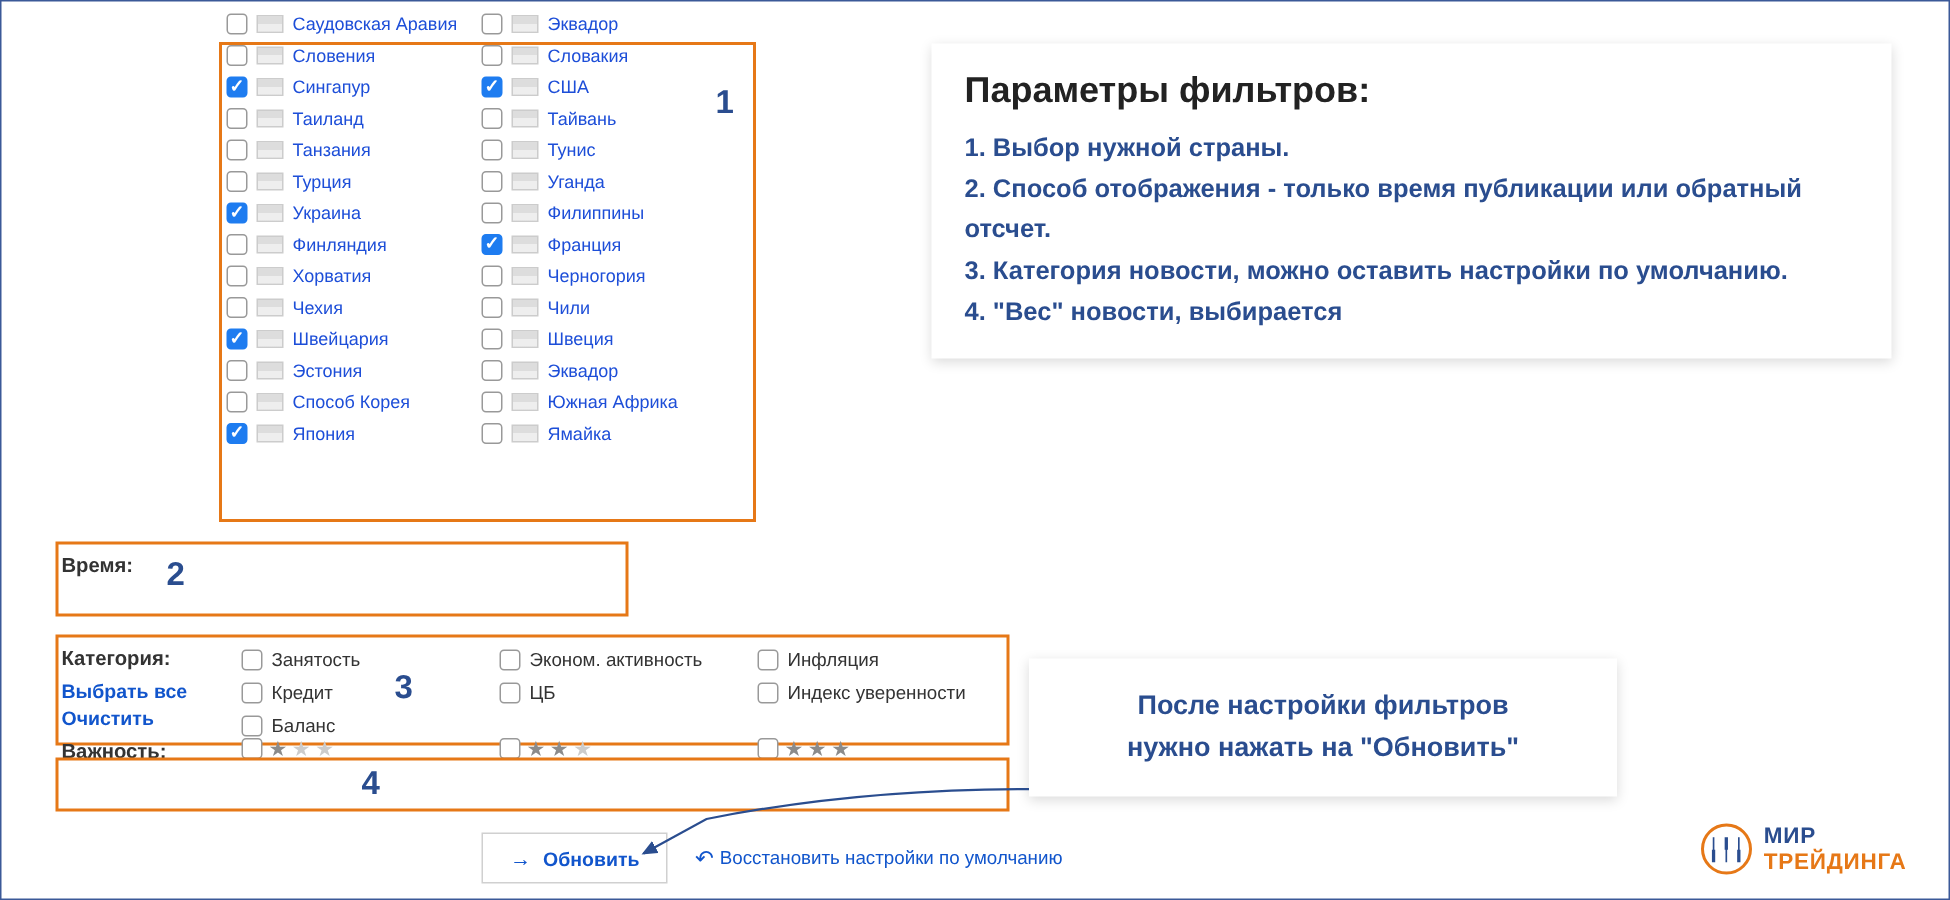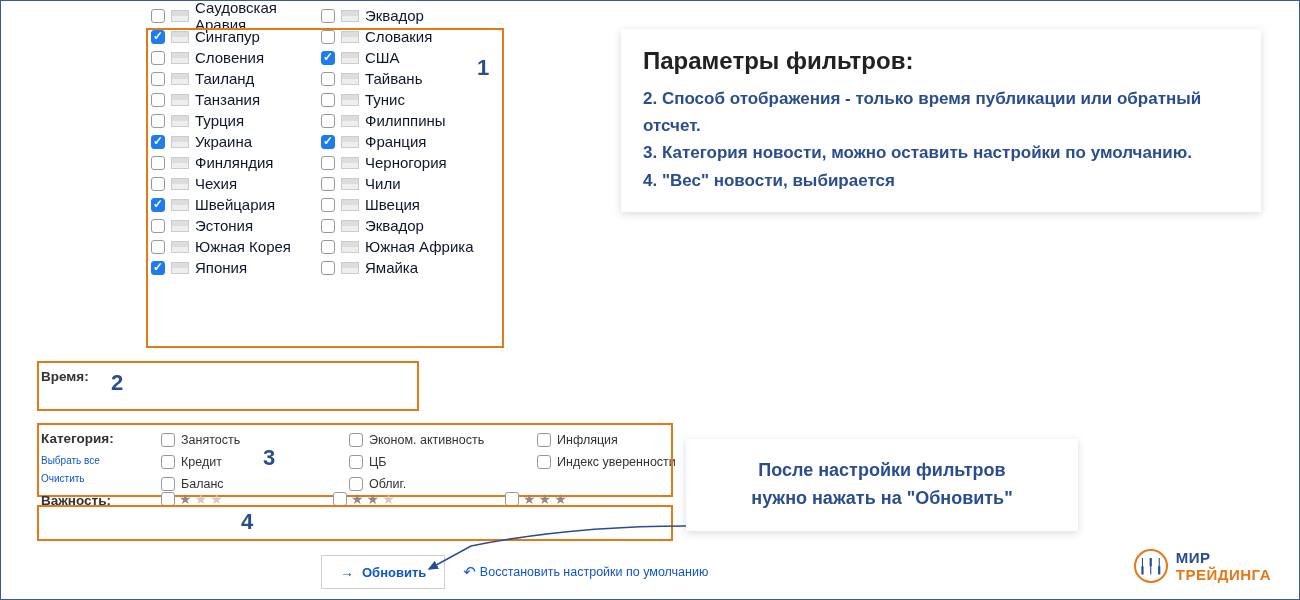--- a/index.html
+++ b/index.html
@@ -51,21 +51,21 @@
     font-size: 12px;
     font-weight: bold;
   }
   .flag {
     width: 18px; height: 12px;
     border: 1px solid #ccc;
     display: inline-block;
     flex: 0 0 18px;
     background: linear-gradient(to bottom, #ddd 50%, #eee 50%);
   }
-  .country-name { font-size: 15px; color: #0f172a; }
+  .country-name { font-size: 12px; color: #1d4ed8; }
 
   .annot-box {
     position: absolute;
     border: 2px solid #e67817;
     pointer-events: none;
   }
   .annot-num {
     position: absolute;
     color: #2a4d8f;
     font-weight: 700;
@@ -91,21 +91,21 @@
   .radio {
     width: 14px; height: 14px; border-radius: 50%;
     border: 1.5px solid #1e7cf0;
     position: relative; flex:0 0 14px;
   }
   .radio.checked::after {
     content:""; position:absolute; left:3px; top:3px;
     width:6px; height:6px; border-radius:50%; background:#1e7cf0;
   }
 
-  .cat-links { font-size: 10px; margin-top:6px;}
+  .cat-links { font-size: 13px; margin-top:6px;font-weight:bold;}
   .cat-links a { color:#1155cc; text-decoration:none; display:block; line-height:18px; cursor:pointer;}
 
   .cat-cols { display:flex; gap: 0; }
   .cat-col { width: 172px; }
   .cat-item { display:flex; align-items:center; gap:6px; height:22px; font-size:12.5px; color:#333;}
 
   .imp-row { display:flex; gap: 0; align-items:center;}
   .imp-item { display:flex; align-items:center; gap:4px; width:172px;}
   .star { color:#8b8b8b; font-size:14px; letter-spacing:-1px;}
   .star.g { color:#ccc; }
@@ -166,32 +166,32 @@
 <div class="content-area">
 
   <div class="country-grid">
     <div class="country-col" id="col1">
         <div class="country-item">
           <div class="cbox"></div>
           <span class="flag"></span>
           <span class="country-name">Саудовская Аравия</span>
         </div>
         <div class="country-item">
+          <div class="cbox"></div>
+          <span class="flag"></span>
+          <span class="country-name">Словения</span>
+        </div>
+        <div class="country-item">
           <div class="cbox checked"></div>
           <span class="flag"></span>
           <span class="country-name">Сингапур</span>
         </div>
         <div class="country-item">
           <div class="cbox"></div>
           <span class="flag"></span>
-          <span class="country-name">Словения</span>
-        </div>
-        <div class="country-item">
-          <div class="cbox"></div>
-          <span class="flag"></span>
           <span class="country-name">Таиланд</span>
         </div>
         <div class="country-item">
           <div class="cbox"></div>
           <span class="flag"></span>
           <span class="country-name">Танзания</span>
         </div>
         <div class="country-item">
           <div class="cbox"></div>
           <span class="flag"></span>
@@ -203,36 +203,41 @@
           <span class="country-name">Украина</span>
         </div>
         <div class="country-item">
           <div class="cbox"></div>
           <span class="flag"></span>
           <span class="country-name">Финляндия</span>
         </div>
         <div class="country-item">
           <div class="cbox"></div>
           <span class="flag"></span>
+          <span class="country-name">Хорватия</span>
+        </div>
+        <div class="country-item">
+          <div class="cbox"></div>
+          <span class="flag"></span>
           <span class="country-name">Чехия</span>
         </div>
         <div class="country-item">
           <div class="cbox checked"></div>
           <span class="flag"></span>
           <span class="country-name">Швейцария</span>
         </div>
         <div class="country-item">
           <div class="cbox"></div>
           <span class="flag"></span>
           <span class="country-name">Эстония</span>
         </div>
         <div class="country-item">
           <div class="cbox"></div>
           <span class="flag"></span>
-          <span class="country-name">Южная Корея</span>
+          <span class="country-name">Способ Корея</span>
         </div>
         <div class="country-item">
           <div class="cbox checked"></div>
           <span class="flag"></span>
           <span class="country-name">Япония</span>
         </div>
       </div>
     <div class="country-col" id="col2">
         <div class="country-item">
           <div class="cbox"></div>
@@ -251,20 +256,25 @@
         </div>
         <div class="country-item">
           <div class="cbox"></div>
           <span class="flag"></span>
           <span class="country-name">Тайвань</span>
         </div>
         <div class="country-item">
           <div class="cbox"></div>
           <span class="flag"></span>
           <span class="country-name">Тунис</span>
+        </div>
+        <div class="country-item">
+          <div class="cbox"></div>
+          <span class="flag"></span>
+          <span class="country-name">Уганда</span>
         </div>
         <div class="country-item">
           <div class="cbox"></div>
           <span class="flag"></span>
           <span class="country-name">Филиппины</span>
         </div>
         <div class="country-item">
           <div class="cbox checked"></div>
           <span class="flag"></span>
           <span class="country-name">Франция</span>
@@ -315,21 +325,21 @@
 
   <div style="position:absolute; left:0; top:424px;">
     <div class="section-row">
       <div style="width:110px;">
         <div class="section-label">Категория:</div>
         <div class="cat-links">
           <a>Выбрать все</a>
           <a>Очистить</a>
         </div>
       </div>
-      <div class="cat-cols" style="margin-left:-20px;gap:16px;">
+      <div class="cat-cols" style="margin-left:-20px;">
         <div class="cat-col" id="catcol1">
             <div class="cat-item">
               <div class="cbox"></div>
               <span>Занятость</span>
             </div>
             <div class="cat-item">
               <div class="cbox"></div>
               <span>Кредит</span>
             </div>
             <div class="cat-item">
@@ -338,24 +348,20 @@
             </div>
           </div>
         <div class="cat-col" id="catcol2">
             <div class="cat-item">
               <div class="cbox"></div>
               <span>Эконом. активность</span>
             </div>
             <div class="cat-item">
               <div class="cbox"></div>
               <span>ЦБ</span>
-            </div>
-            <div class="cat-item">
-              <div class="cbox"></div>
-              <span>Облиг.</span>
             </div>
           </div>
         <div class="cat-col" id="catcol3">
             <div class="cat-item">
               <div class="cbox"></div>
               <span>Инфляция</span>
             </div>
             <div class="cat-item">
               <div class="cbox"></div>
               <span>Индекс уверенности</span>
@@ -403,20 +409,21 @@
     <span class="restore-link">
       <span class="restore-icon">↶</span>
       <span>Восстановить настройки по умолчанию</span>
     </span>
   </div>
 
 </div>
 
 <div class="callout" style="left:620px; top:28px; width:640px;">
   <h2>Параметры фильтров:</h2>
+  <p>1. Выбор нужной страны.</p>
   <p>2. Способ отображения - только время публикации или обратный отсчет.</p>
   <p>3. Категория новости, можно оставить настройки по умолчанию.</p>
   <p>4. "Вес" новости, выбирается</p>
 </div>
 
 <div class="callout callout2" style="left:685px; top:438px; width:392px;">
   <p>После настройки фильтров</p>
   <p>нужно нажать на "Обновить"</p>
 </div>
 

